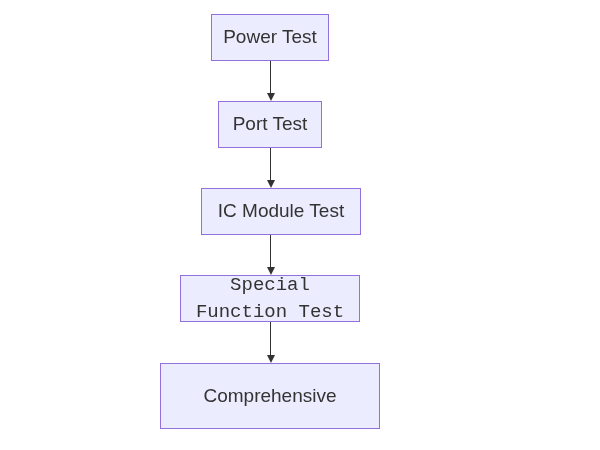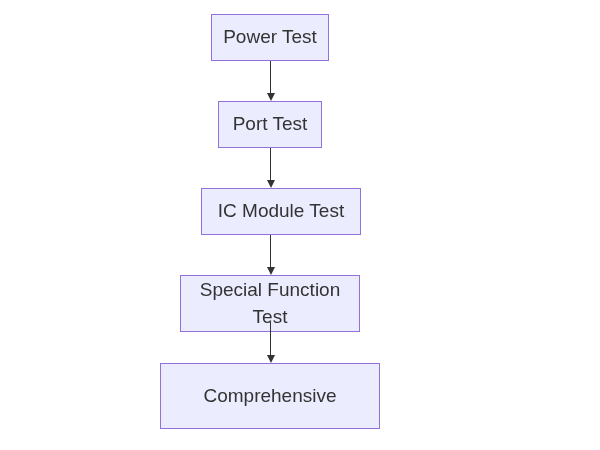--- a/index.html
+++ b/index.html
@@ -25,21 +25,21 @@
     line-height: 1.4;
     display: flex;
     flex-direction: column;
     align-items: center;
     justify-content: center;
     text-align: center;
   }
   #node-power-test           { left: 211px; top: 14px;  width: 118px; height: 47px; }
   #node-port-test            { left: 218px; top: 101px; width: 104px; height: 47px; }
   #node-ic-module-test       { left: 201px; top: 188px; width: 160px; height: 47px; }
-  #node-special-function     { left: 180px; top: 275px; width: 180px; height: 57px; }
+  #node-special-function     { left: 180px; top: 275px; width: 180px; height: 47px; font-family: Liberation Mono, monospace; }
   #node-comprehensive        { left: 160px; top: 363px; width: 220px; height: 66px; }
 
   .arrow {
     position: absolute;
     left: 266px;
     width: 9px;
     display: flex;
     flex-direction: column;
     align-items: center;
   }

